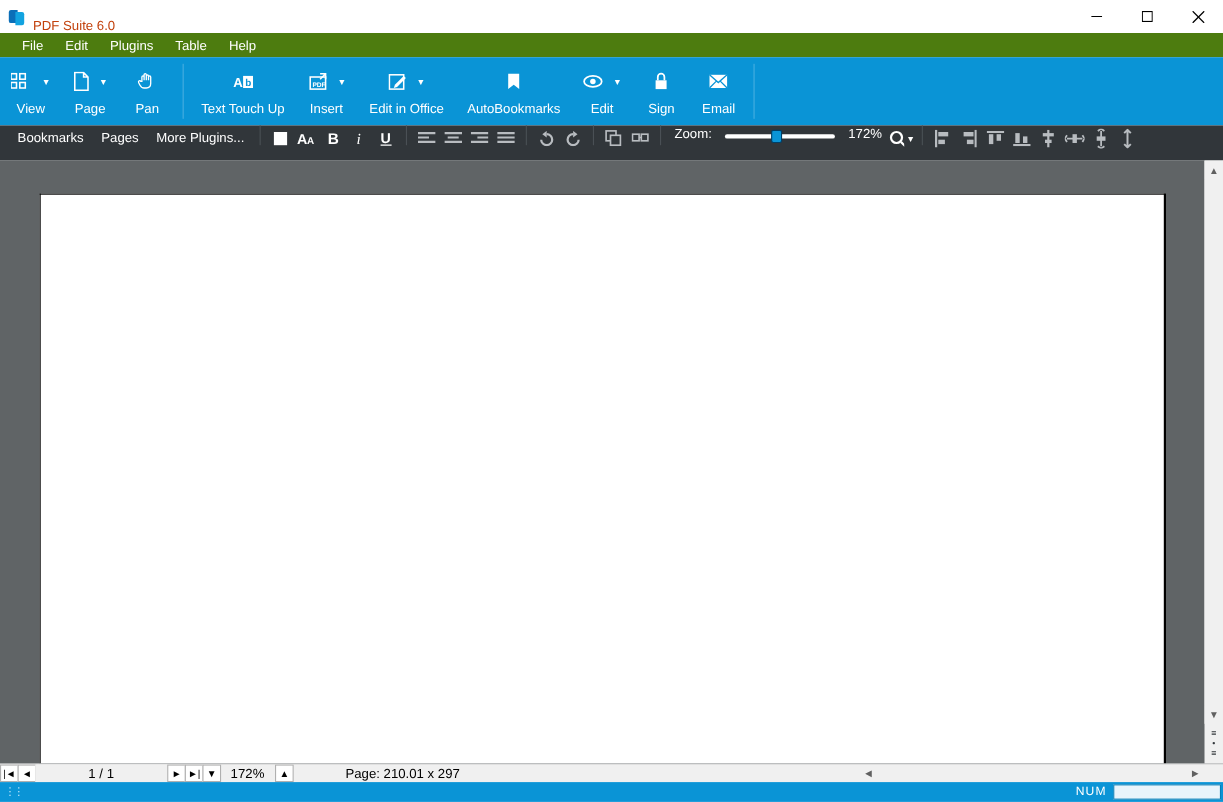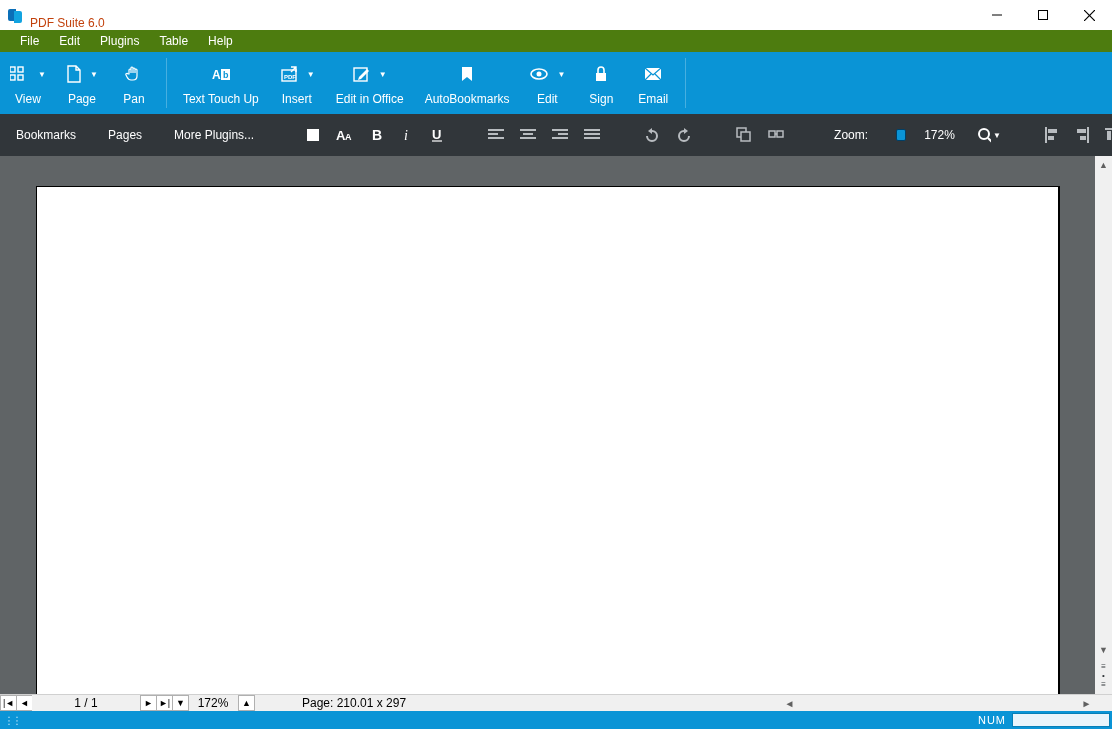--- a/index.html
+++ b/index.html
@@ -25,21 +25,21 @@
   .ribbon .rsep { width: 1px; background: rgba(255,255,255,0.25); margin: 6px 6px; }
   .ribbon .rbtn { display: flex; flex-direction: column; align-items: center; justify-content: flex-end; padding: 6px 10px 8px 10px; color: #fff; position: relative; min-width: 52px; }
   .ribbon .rbtn.wide { min-width: 90px; }
   .ribbon .rbtn .icon { height: 28px; display: flex; align-items: center; justify-content: center; }
   .ribbon .rbtn .lbl { font-size: 12px; margin-top: 4px; white-space: nowrap; }
   .ribbon .rbtn .dd { font-size: 8px; margin-left: 4px; }
   .ribbon .iconrow { display: flex; align-items: center; gap: 4px; }
   .ribbon .dim { opacity: 0.5; }
 
   
-  .toolbar2 { height: 42px; background: #31363a; display: flex; align-items: center; color: #fff; padding: 0 8px; gap: 16px; }
+  .toolbar2 { height: 32px; background: #31363a; display: flex; align-items: flex-start; color: #fff; padding: 0 8px; gap: 0; }
   .toolbar2 .tbtn { padding: 4px 8px; font-size: 12px; white-space: nowrap; }
   .toolbar2 .tsep { width: 1px; height: 18px; background: #4a5055; margin: 0 6px; }
   .toolbar2 .ticon { width: 24px; height: 24px; display: flex; align-items: center; justify-content: center; }
   .toolbar2 .zoomlbl { font-size: 12px; padding: 0 6px; }
   .toolbar2 .zoomslider { width: 100px; height: 20px; display: flex; align-items: center; position: relative; margin: 0 6px; }
   .toolbar2 .zoomslider .track { height: 4px; width: 100%; background: #fff; border-radius: 2px; }
   .toolbar2 .zoomslider .thumb { position: absolute; left: 42%; top: 4px; width: 10px; height: 12px; background: #0a94d6; border: 1px solid #003f66; border-radius: 2px; }
 
   
   .docarea { flex: 1; background: #606466; display: flex; position: relative; }
@@ -47,21 +47,21 @@
   .page { width: 1024px; height: 100%; background: #fff; border: 1px solid #000; border-right-width: 2px; border-bottom-width: 0; box-shadow: 0 0 0 rgba(0,0,0,0); }
   .vscroll { width: 17px; background: #f0f0f0; display: flex; flex-direction: column; align-items: center; }
   .vscroll .sbtn { width: 17px; height: 17px; display: flex; align-items: center; justify-content: center; font-size: 9px; color: #606060; background: #f0f0f0; }
   .vscroll .strack { flex: 1; width: 17px; background: #f0f0f0; }
   .vscroll .slinks { display:flex; flex-direction:column; gap:3px; padding: 6px 0; }
   .vscroll .slinks div { font-size: 8px; color: #31363a; line-height: 6px; text-align:center;}
 
   
   .navbar { height: 17px; background: #f0f0f0; border-top: 1px solid #d0d0d0; display: flex; align-items: center; font-size: 12px; color: #000; }
   .navbar .nbtn { width: 17px; height: 16px; background: #fff; border: 1px solid #b0b0b0; display: flex; align-items: center; justify-content: center; font-size: 9px; color: #000; margin-right: -1px; }
-  .navbar .ninput { width: 108px; text-align: center; height: 16px; border: none; background: #f0f0f0; font-size: 12px; display:flex; align-items:center; justify-content:center; }
+  .navbar .ninput { width: 120px; text-align: center; height: 16px; border: none; background: #f0f0f0; font-size: 12px; display:flex; align-items:center; justify-content:center; }
   .navbar .pagesize { padding-left: 48px; }
   .navbar .spacer { flex: 1; }
   .navbar .hslbtn { width: 17px; height: 16px; display:flex; align-items:center; justify-content:center; color:#606060; font-size:10px; }
 
   
   .statusbar { height: 18px; background: #0a94d6; display: flex; align-items: center; color: #fff; font-size: 11px; }
   .statusbar .grip { width: 14px; padding-left:4px; font-size:10px; letter-spacing:-2px; color:#bfe6fa;}
   .statusbar .spacer { flex: 1; }
   .statusbar .num { font-weight: normal; padding-right: 6px; font-size:11px; letter-spacing:1px;}
   .statusbar .well { width: 98px; height: 14px; background: #e8f4fb; border: 1px solid #057fb8; margin-right: 2px; }

